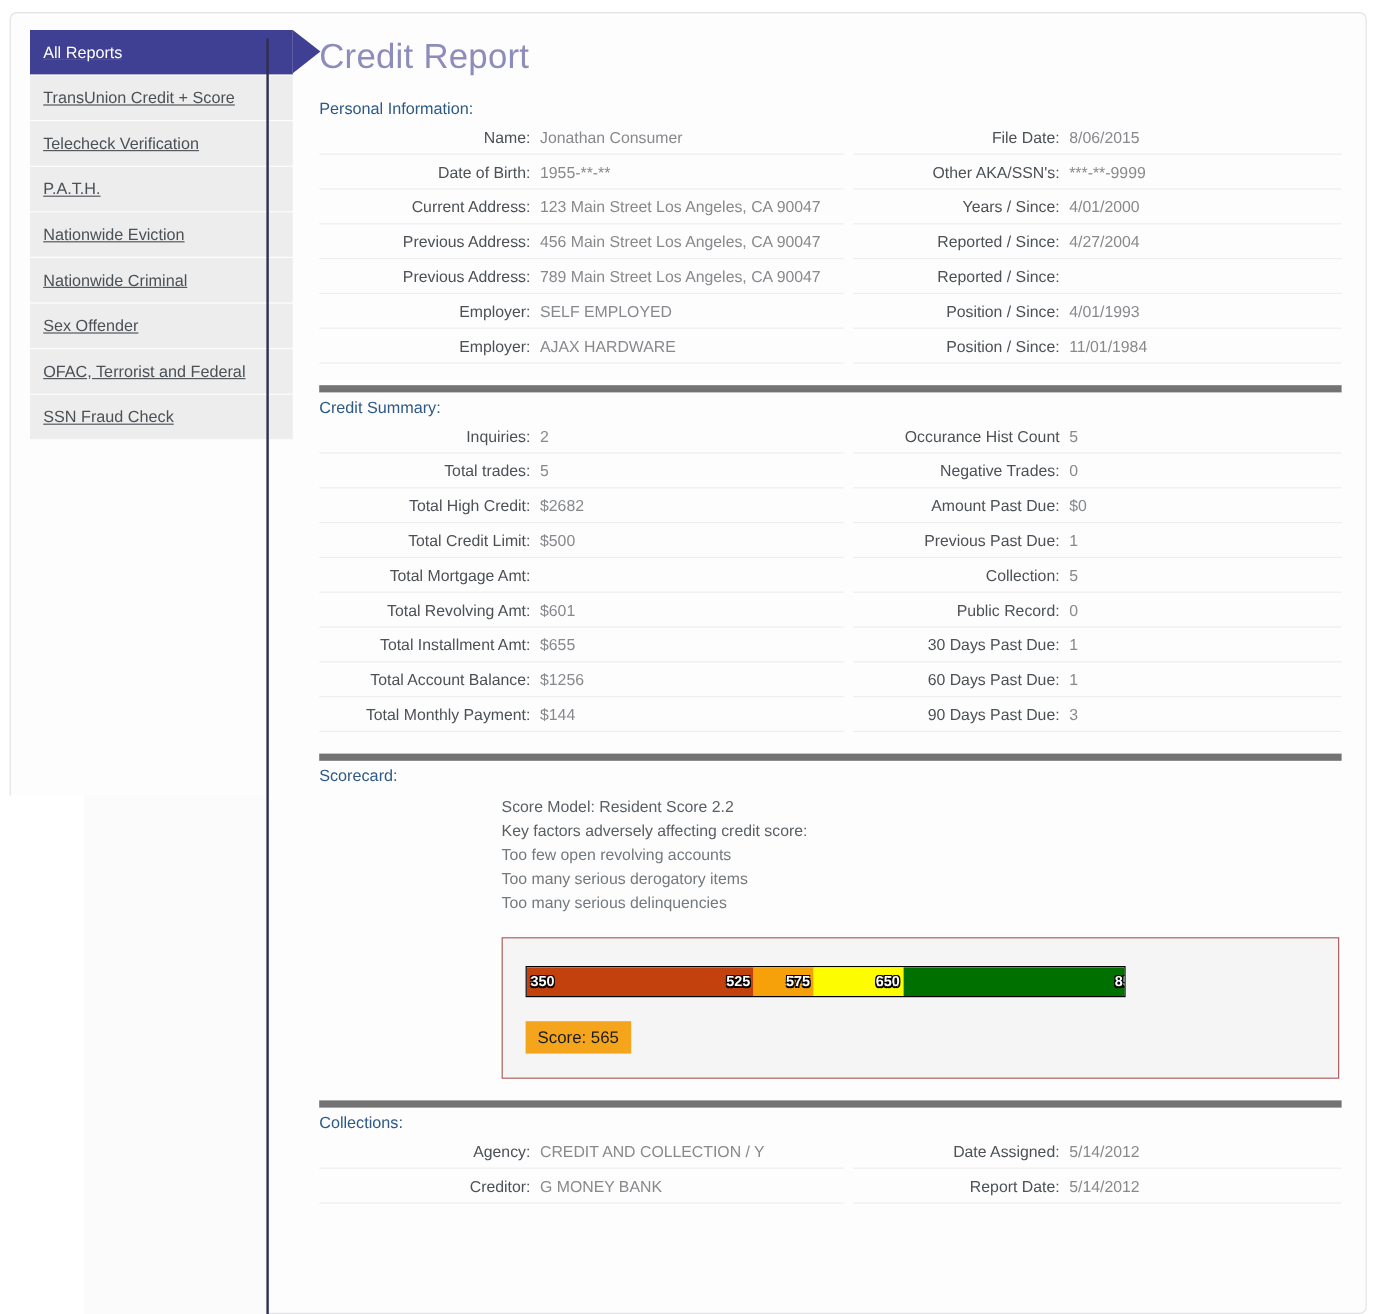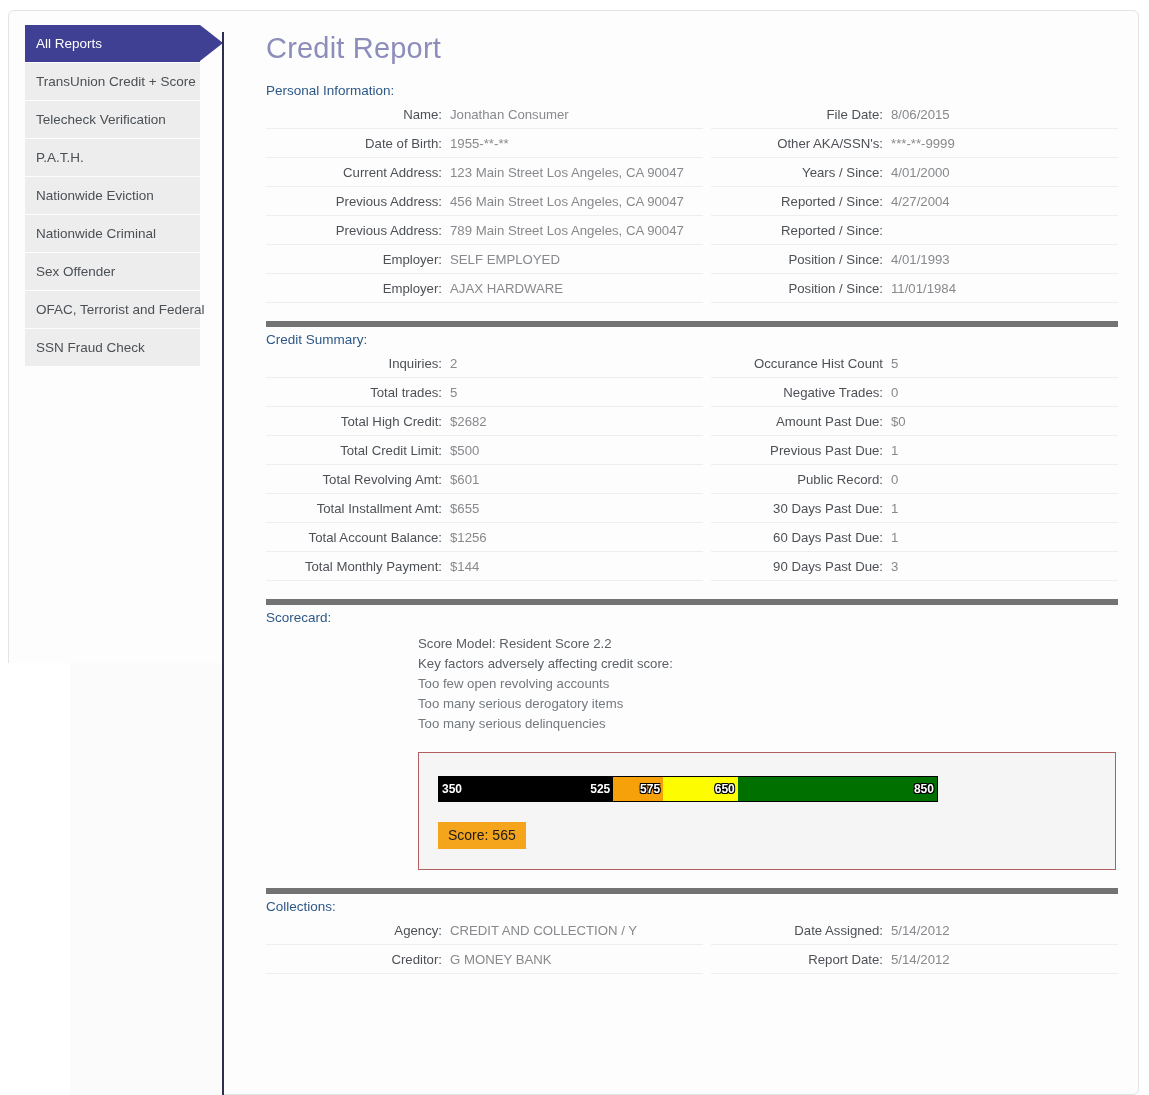--- a/index.html
+++ b/index.html
@@ -44,21 +44,22 @@
     width: 153px;
     height: 432px;
     background: #fbfbfb;
   }
 
   
   #sidebar {
     position: absolute;
     left: 25px;
     top: 25px;
-    width: 175px;
+    width: 219px;
+    text-decoration: underline;
   }
   .nav-item {
     position: relative;
     height: 37px;
     line-height: 37px;
     background: #ededed;
     color: #4b5055;
     font-size: 13.5px;
     padding-left: 11px;
     box-sizing: border-box;
@@ -435,20 +436,35 @@
         <td class="col-right">
           <div class="kv-cell">
             <span class="kv-label">Previous Past Due:</span>
             <span class="kv-value">1</span>
           </div>
         </td>
       </tr>
       <tr class="kv-row">
         <td class="col-left">
           <div class="kv-cell">
+            <span class="kv-label">Total Mortgage Amt:</span>
+            <span class="kv-value"></span>
+          </div>
+        </td>
+        <td class="col-gap nb"></td>
+        <td class="col-right">
+          <div class="kv-cell">
+            <span class="kv-label">Collection:</span>
+            <span class="kv-value">5</span>
+          </div>
+        </td>
+      </tr>
+      <tr class="kv-row">
+        <td class="col-left">
+          <div class="kv-cell">
             <span class="kv-label">Total Revolving Amt:</span>
             <span class="kv-value">$601</span>
           </div>
         </td>
         <td class="col-gap nb"></td>
         <td class="col-right">
           <div class="kv-cell">
             <span class="kv-label">Public Record:</span>
             <span class="kv-value">0</span>
           </div>
@@ -507,21 +523,21 @@
   <div id="scorecard-body">
     <div class="sc-line">Score Model: Resident Score 2.2</div>
     <div class="sc-line">Key factors adversely affecting credit score:</div>
     <div class="sc-line muted">Too few open revolving accounts</div>
     <div class="sc-line muted">Too many serious derogatory items</div>
     <div class="sc-line muted">Too many serious delinquencies</div>
   </div>
 
   <div id="score-box">
     <div id="score-bar">
-      <div class="seg" style="flex:0 0 35%; background:#000000;">
+      <div class="seg" style="flex:0 0 35%; background:#c2410c;padding-left:15px;">
         <span class="seg-label lft">350</span>
         <span class="seg-label rgt">525</span>
       </div>
       <div class="seg" style="flex:0 0 10%; background:#f7a10a;">
         <span class="seg-label rgt">575</span>
       </div>
       <div class="seg" style="flex:0 0 15%; background:#fdfc00;">
         <span class="seg-label rgt">650</span>
       </div>
       <div class="seg" style="flex:0 0 40%; background:#007000;">

